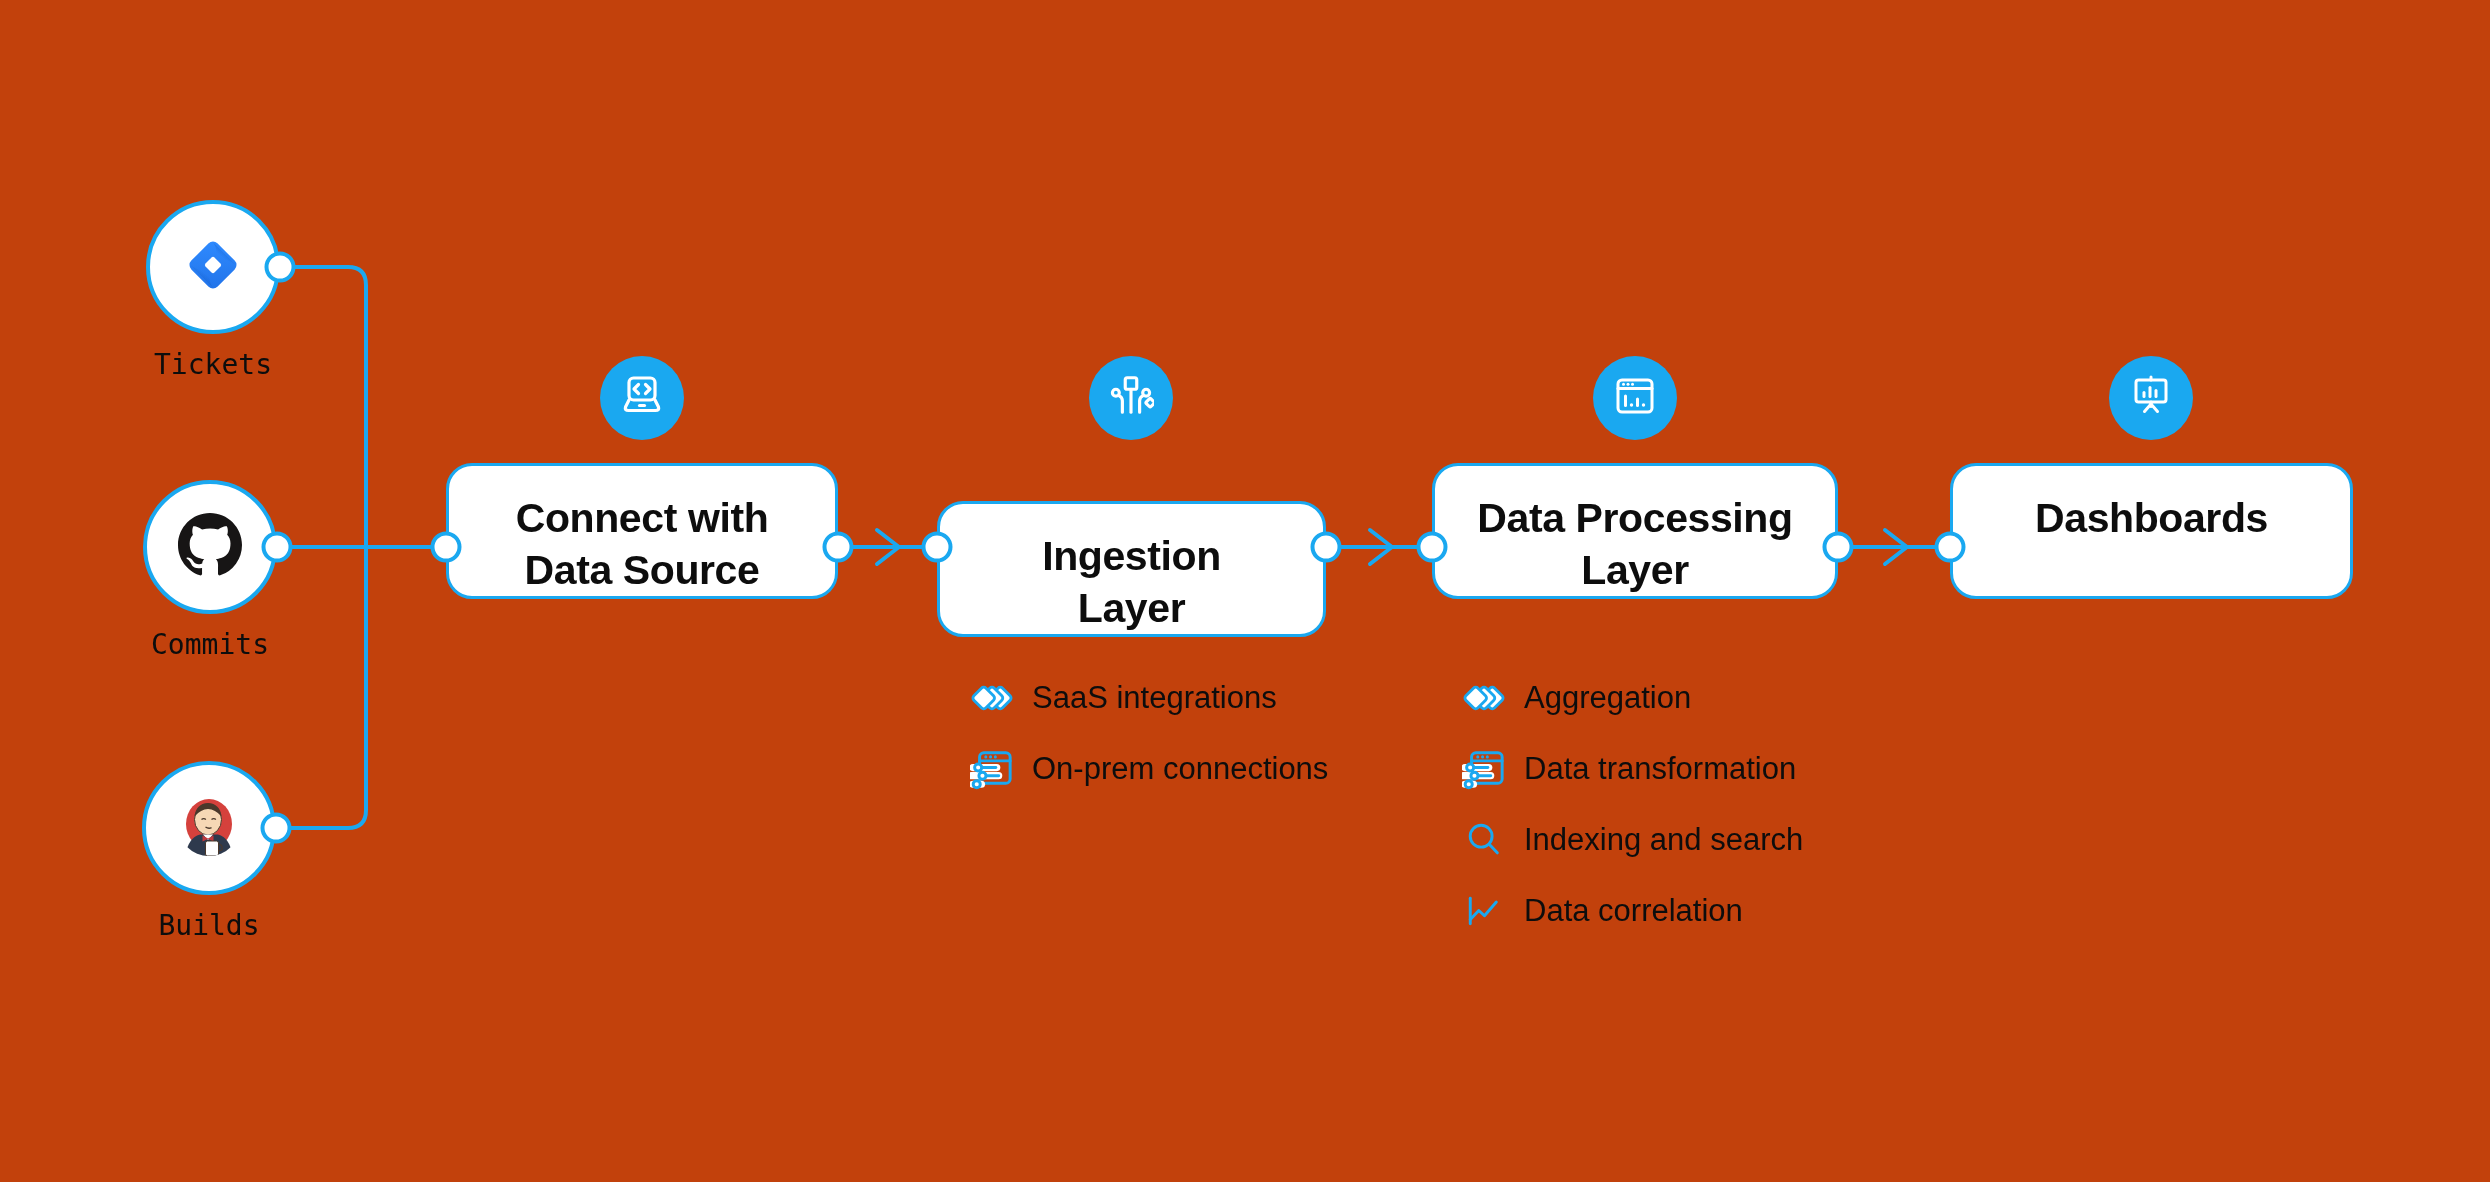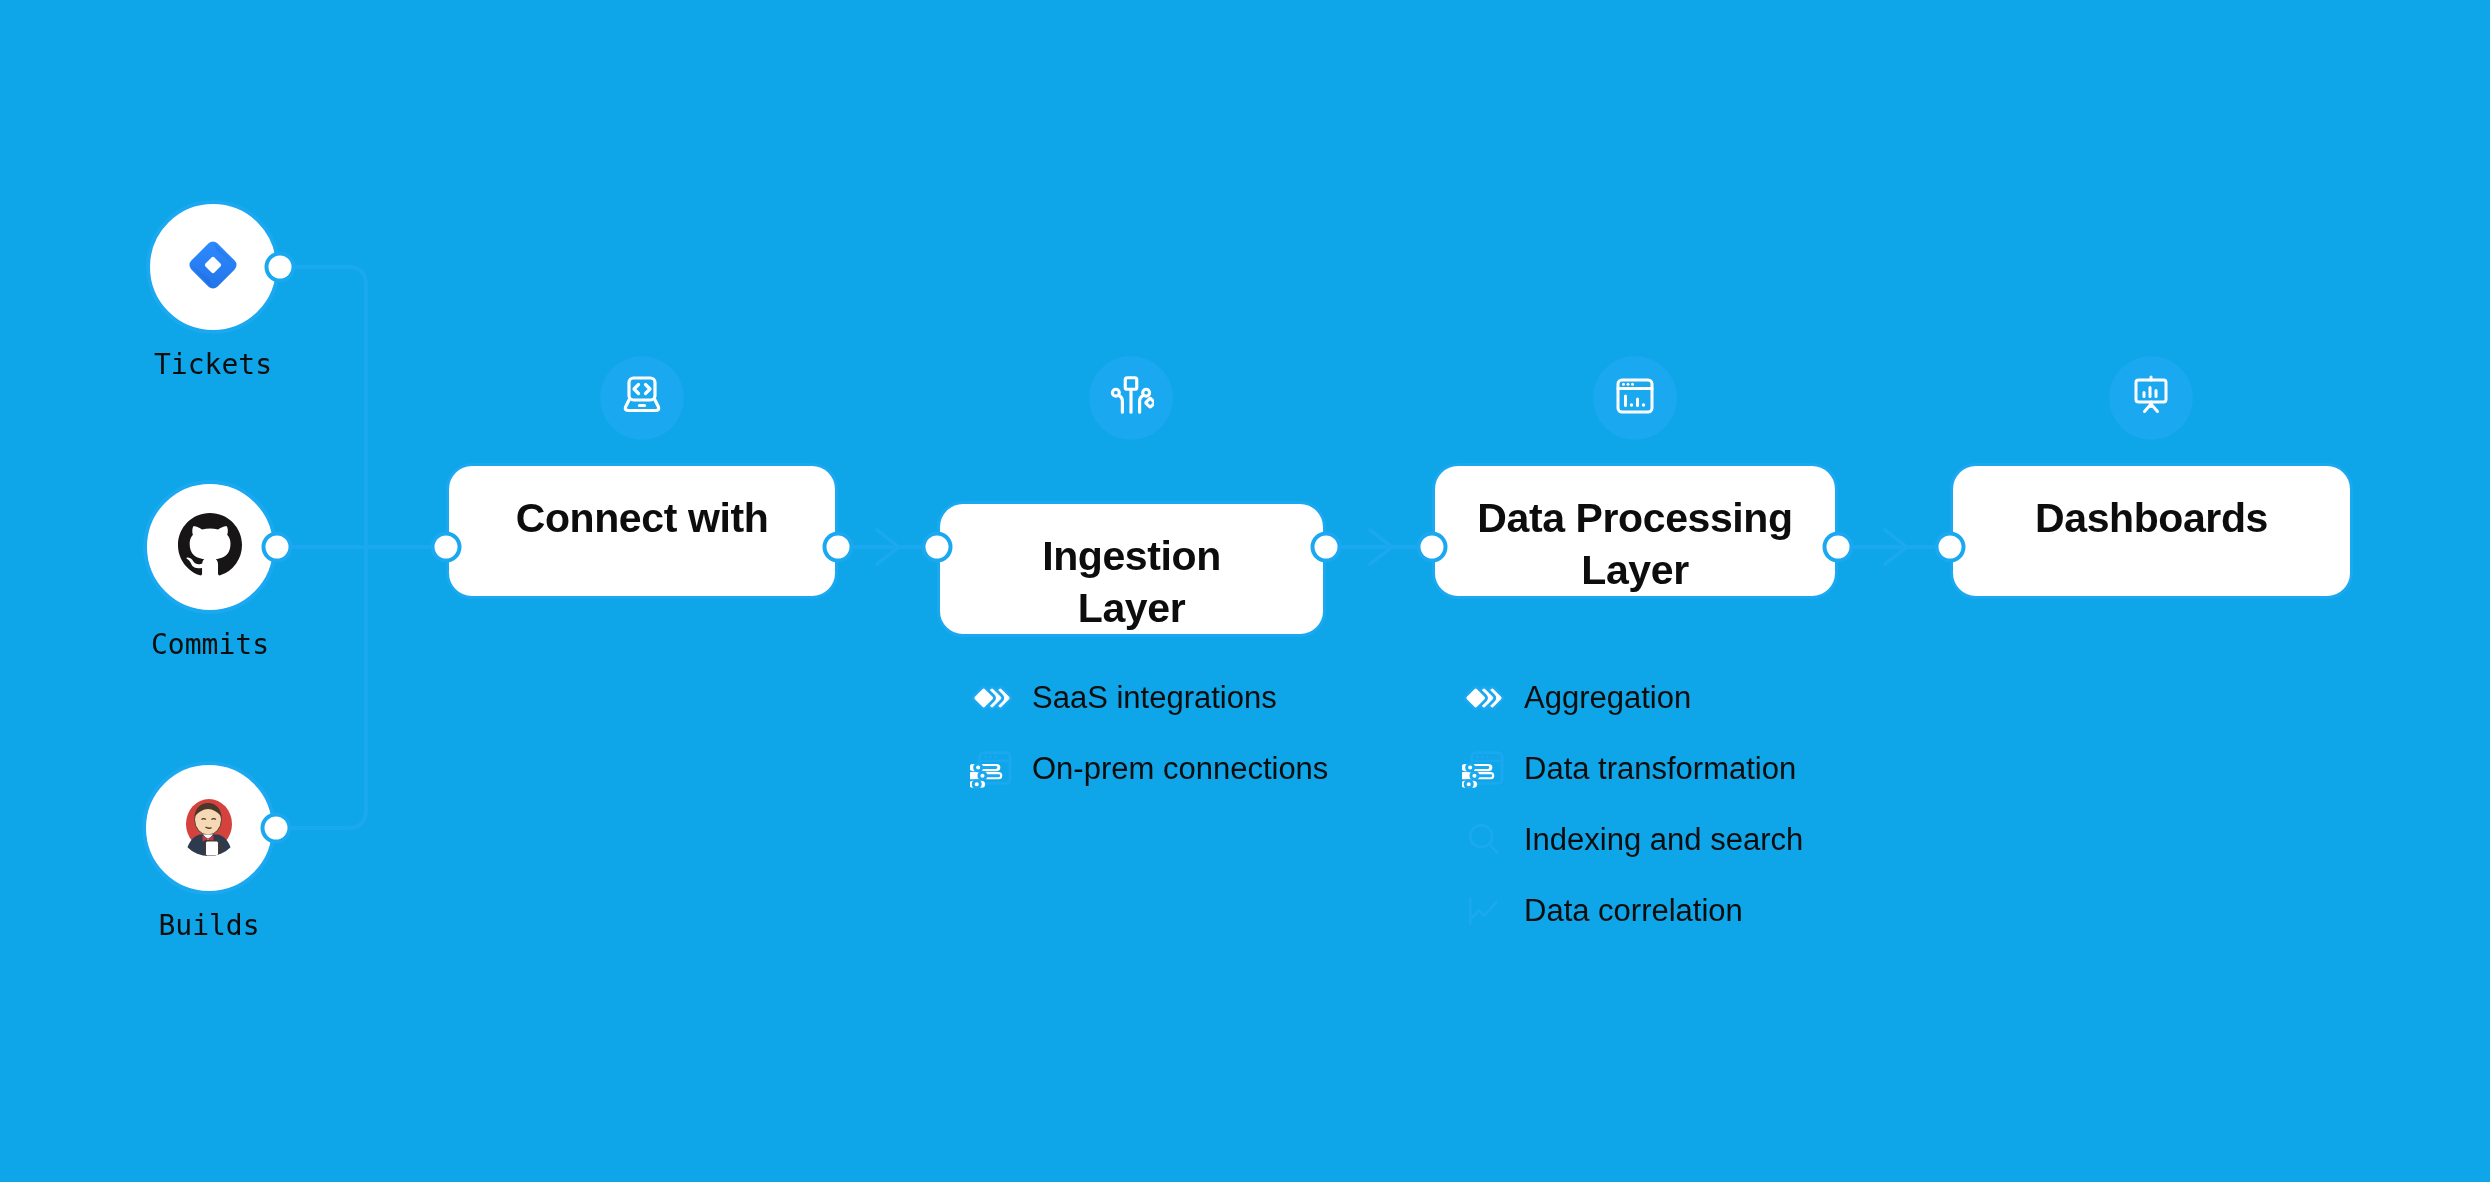--- a/index.html
+++ b/index.html
@@ -1,21 +1,21 @@
 <!DOCTYPE html>
 <html><head>
 <meta charset="utf-8">
 <style>
   :root{
     --accent:#1aa8f0;
     --ink:#0d0d0d;
   }
   html,body{margin:0;padding:0;background:#fff;}
   .canvas{
-    position:relative;width:2490px;height:1182px;background:#0ea5e9;overflow:hidden;
+    position:relative;width:2490px;height:1182px;background:#c2410c;overflow:hidden;
     font-family:"Liberation Sans",sans-serif;color:var(--ink);
   }
   svg.layer{position:absolute;left:0;top:0;width:2490px;height:1182px;pointer-events:none;}
   .wires{z-index:1;}
   .nodes{z-index:4;}
 
   
   .src-circle{
     position:absolute;width:134px;height:134px;border:4px solid var(--accent);
     border-radius:50%;background:#fff;box-sizing:border-box;
@@ -178,20 +178,21 @@
         <path d="M28 23.5 V17.5"></path>
         <path d="M23 29 V33.5"></path>
         <path d="M23 31 L16.5 38.5"></path>
         <path d="M23 31 L29.5 38.5"></path>
       </svg>
     </span>
   </div>
 
   <div class="stage-box" style="left:446px;width:392px;">
     <div class="stage-title">Connect with</div>
+    <div class="stage-title">Data Source</div>
   </div>
   <div class="stage-box" style="left:937px;width:389px;margin-top:38px;">
     <div class="stage-title">Ingestion</div>
     <div class="stage-title">Layer</div>
   </div>
   <div class="stage-box" style="left:1432px;width:406px;">
     <div class="stage-title">Data Processing</div>
     <div class="stage-title">Layer</div>
   </div>
   <div class="stage-box" style="left:1950px;width:403px;">

